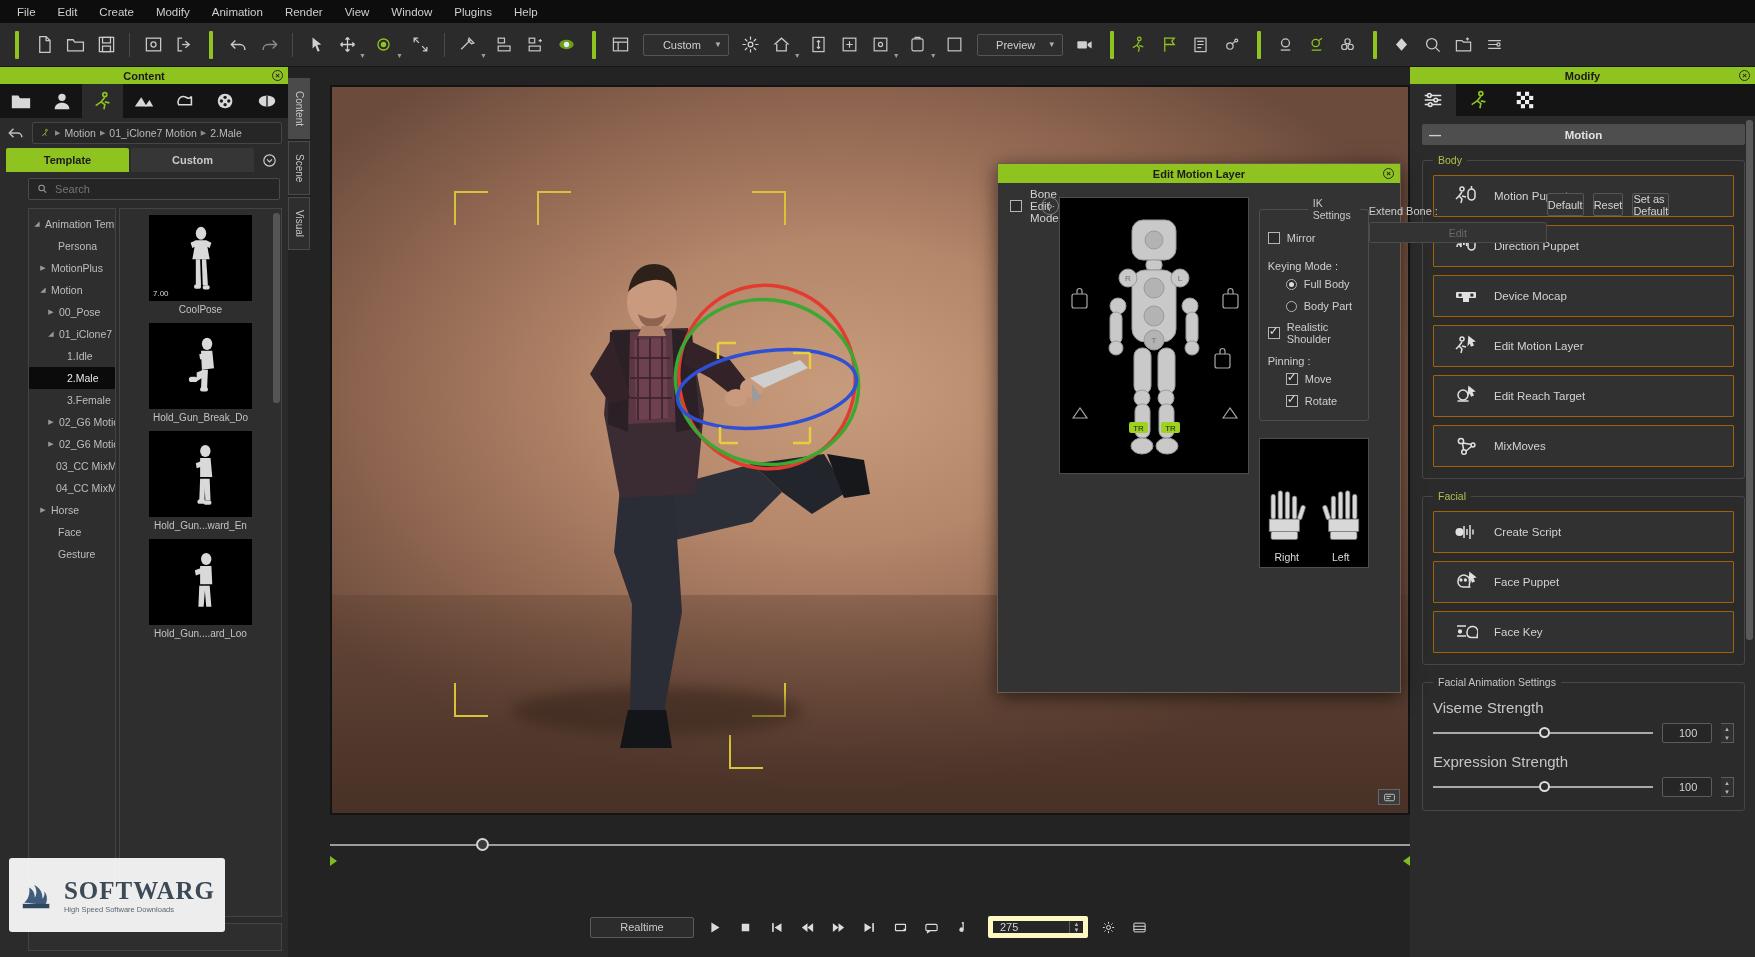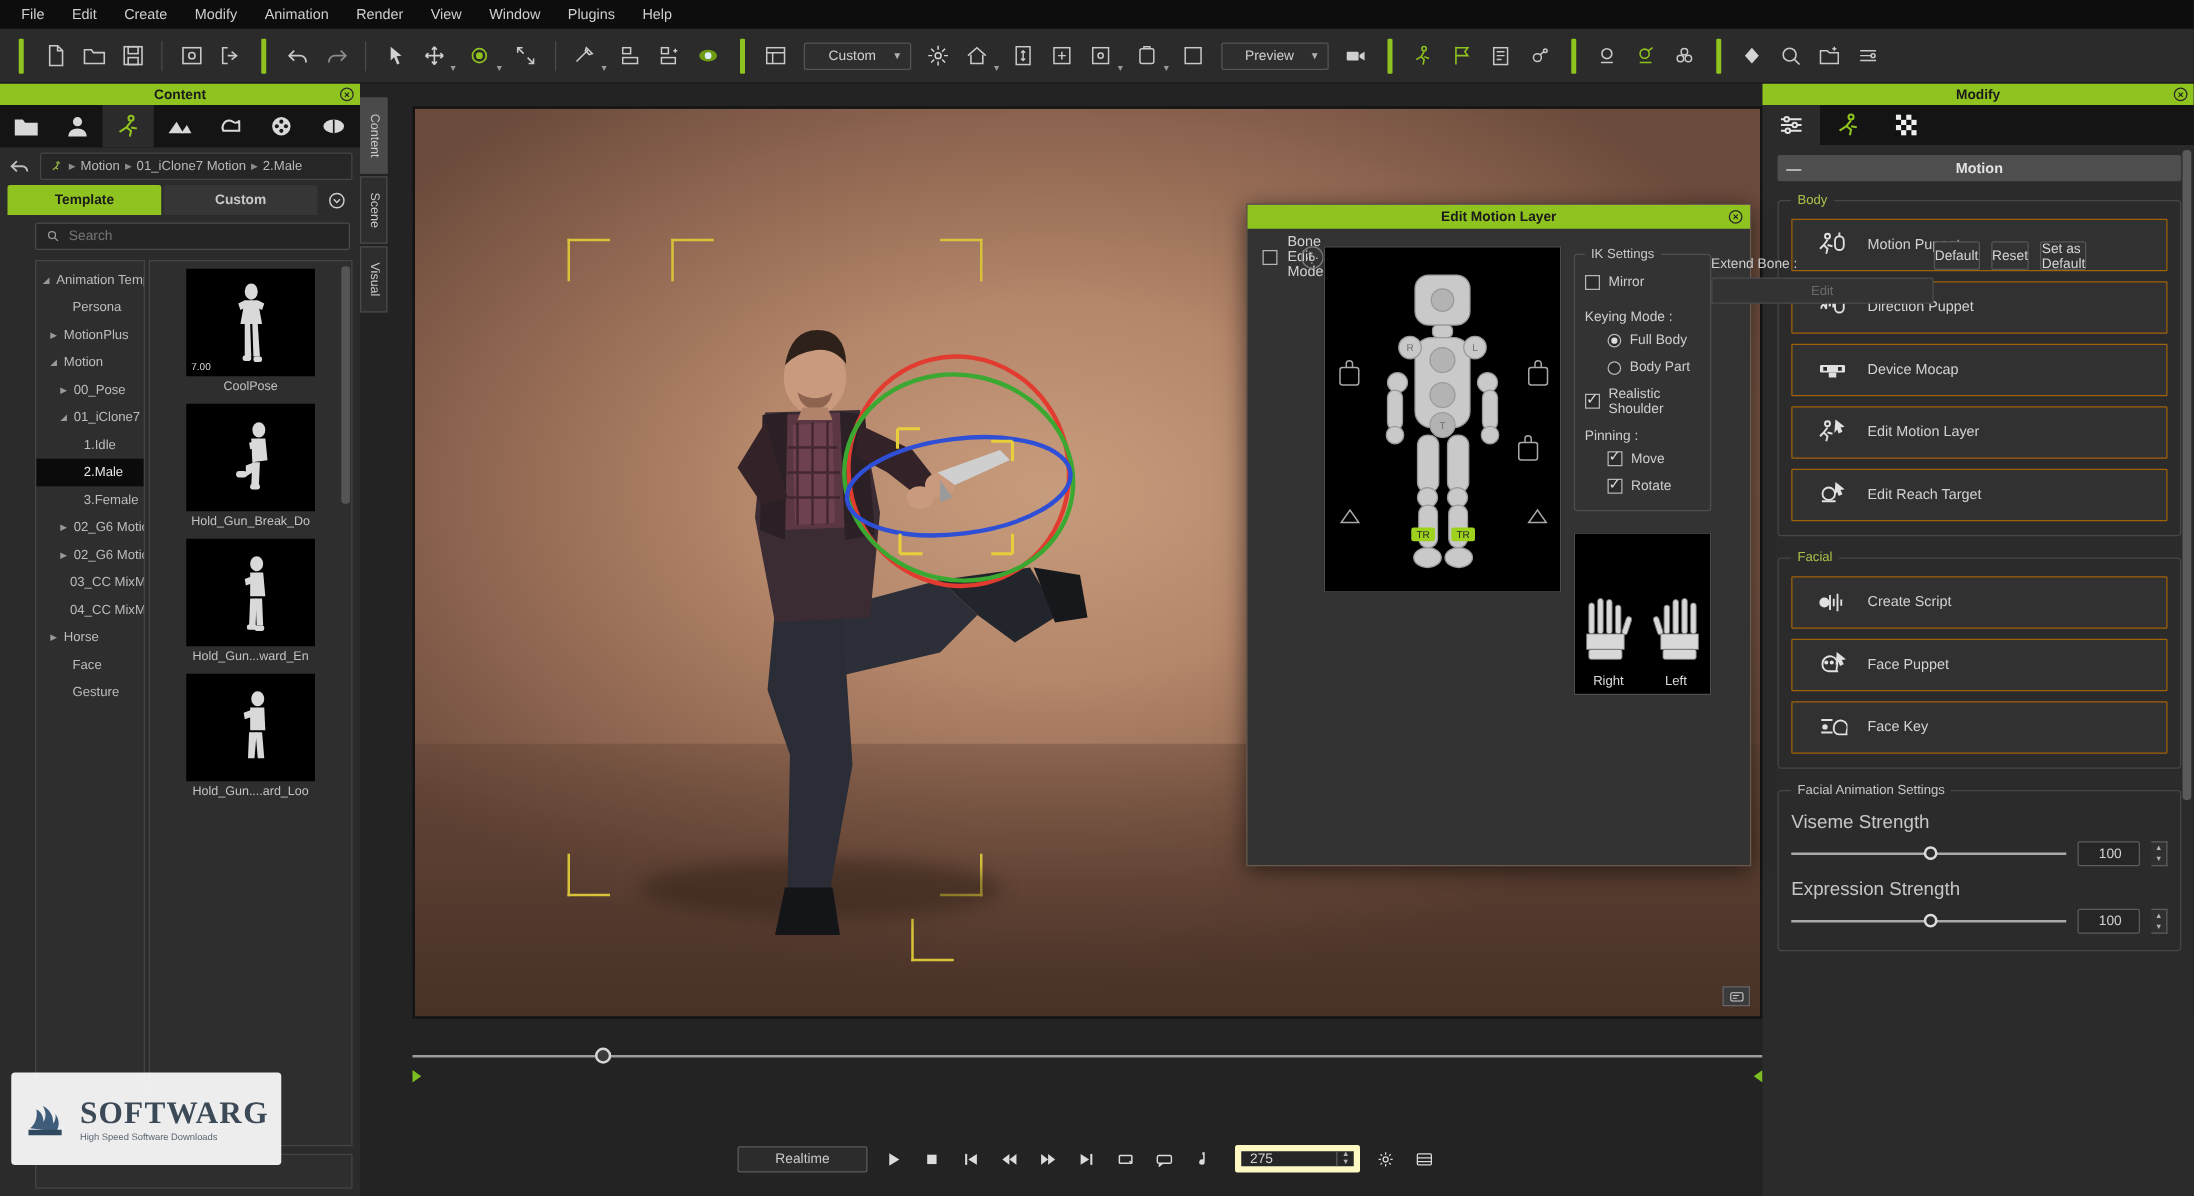--- a/index.html
+++ b/index.html
@@ -170,21 +170,21 @@
   .cb { width:12px; height:12px; border:1.4px solid #b5b5b5; background:#2b2b2b; flex:0 0 12px;
     position:relative; }
   .cb.on::after { content:"✓"; position:absolute; left:0; top:-4px; font-size:12px; color:#dcdcdc; }
   .bem-row .gear { position:absolute; right:0; width:18px; height:18px; border-radius:50%;
     border:1px solid #7a7a7a; display:flex; align-items:center; justify-content:center; }
   .dlg-main { display:flex; gap:10px; margin-top:4px; }
   .bonepane { width:190px; height:277px; background:#000; border:1px solid #4d4d4d;
     position:relative; }
   .ikpane { flex:1; display:flex; flex-direction:column; gap:6px; }
   .ikbox { border:1px solid #4e4e4e; border-radius:3px; padding:6px 8px 8px; }
-  .ikbox legend { color:#c9c9c9; font-size:10.5px; }
+  .ikbox legend { color:#c9c9c9; font-size:10.5px;margin-left:40px; }
   .ikrow { display:flex; align-items:center; gap:7px; height:22px; font-size:11px; color:#cecece; }
   .ikrow.ind { padding-left:18px; }
   .rb { width:11px; height:11px; border:1.4px solid #b5b5b5; border-radius:50%; flex:0 0 11px;
     position:relative; background:#2b2b2b; }
   .rb.on::after { content:""; position:absolute; left:2px; top:2px; width:5px; height:5px;
     border-radius:50%; background:#dcdcdc; }
   .iklbl { font-size:11px; color:#cecece; margin:11px 0 1px; }
   .handpane { height:130px; background:#000; border:1px solid #4d4d4d; position:relative;
     display:flex; }
   .handpane .hh { flex:1; display:flex; flex-direction:column; align-items:center;
@@ -933,20 +933,31 @@
         </div>
         <div class="mbtn">
           <span class="mi-ic">
               <svg viewBox="0 0 24 24" fill="none" stroke="#e0e0e0" stroke-width="1.5">
                 <circle cx="9" cy="11" r="5"></circle>
                 <path d="M3.5 17h11"></path>
                 <path d="M15 3l5 4-2.5.5L19 11l-1.6.7-1.4-3.6-1.6 2z" fill="#e0e0e0"></path>
               </svg>
             </span>
           <span class="lbl">Edit Reach Target</span>
+        </div>
+        <div class="mbtn">
+          <span class="mi-ic">
+              <svg viewBox="0 0 24 24" fill="none" stroke="#e0e0e0" stroke-width="1.5">
+                <circle cx="7" cy="7" r="2.6"></circle>
+                <circle cx="19" cy="11" r="1.9"></circle>
+                <circle cx="10" cy="18" r="2.3"></circle>
+                <path d="M9 9l8.5 1.4M8.5 9.5L9.6 15.7M12 17l6-5"></path>
+              </svg>
+            </span>
+          <span class="lbl">MixMoves</span>
         </div>
       </fieldset>
 
       <fieldset>
         <legend>Facial</legend>
         <div class="mbtn">
           <span class="mi-ic">
               <svg viewBox="0 0 24 24" fill="none" stroke="#e0e0e0" stroke-width="1.5">
                 <circle cx="5.5" cy="12" r="3.3" fill="#e0e0e0"></circle>
                 <path d="M10 6v12M13 9v6M16 5v14M19 9.5v5"></path>

